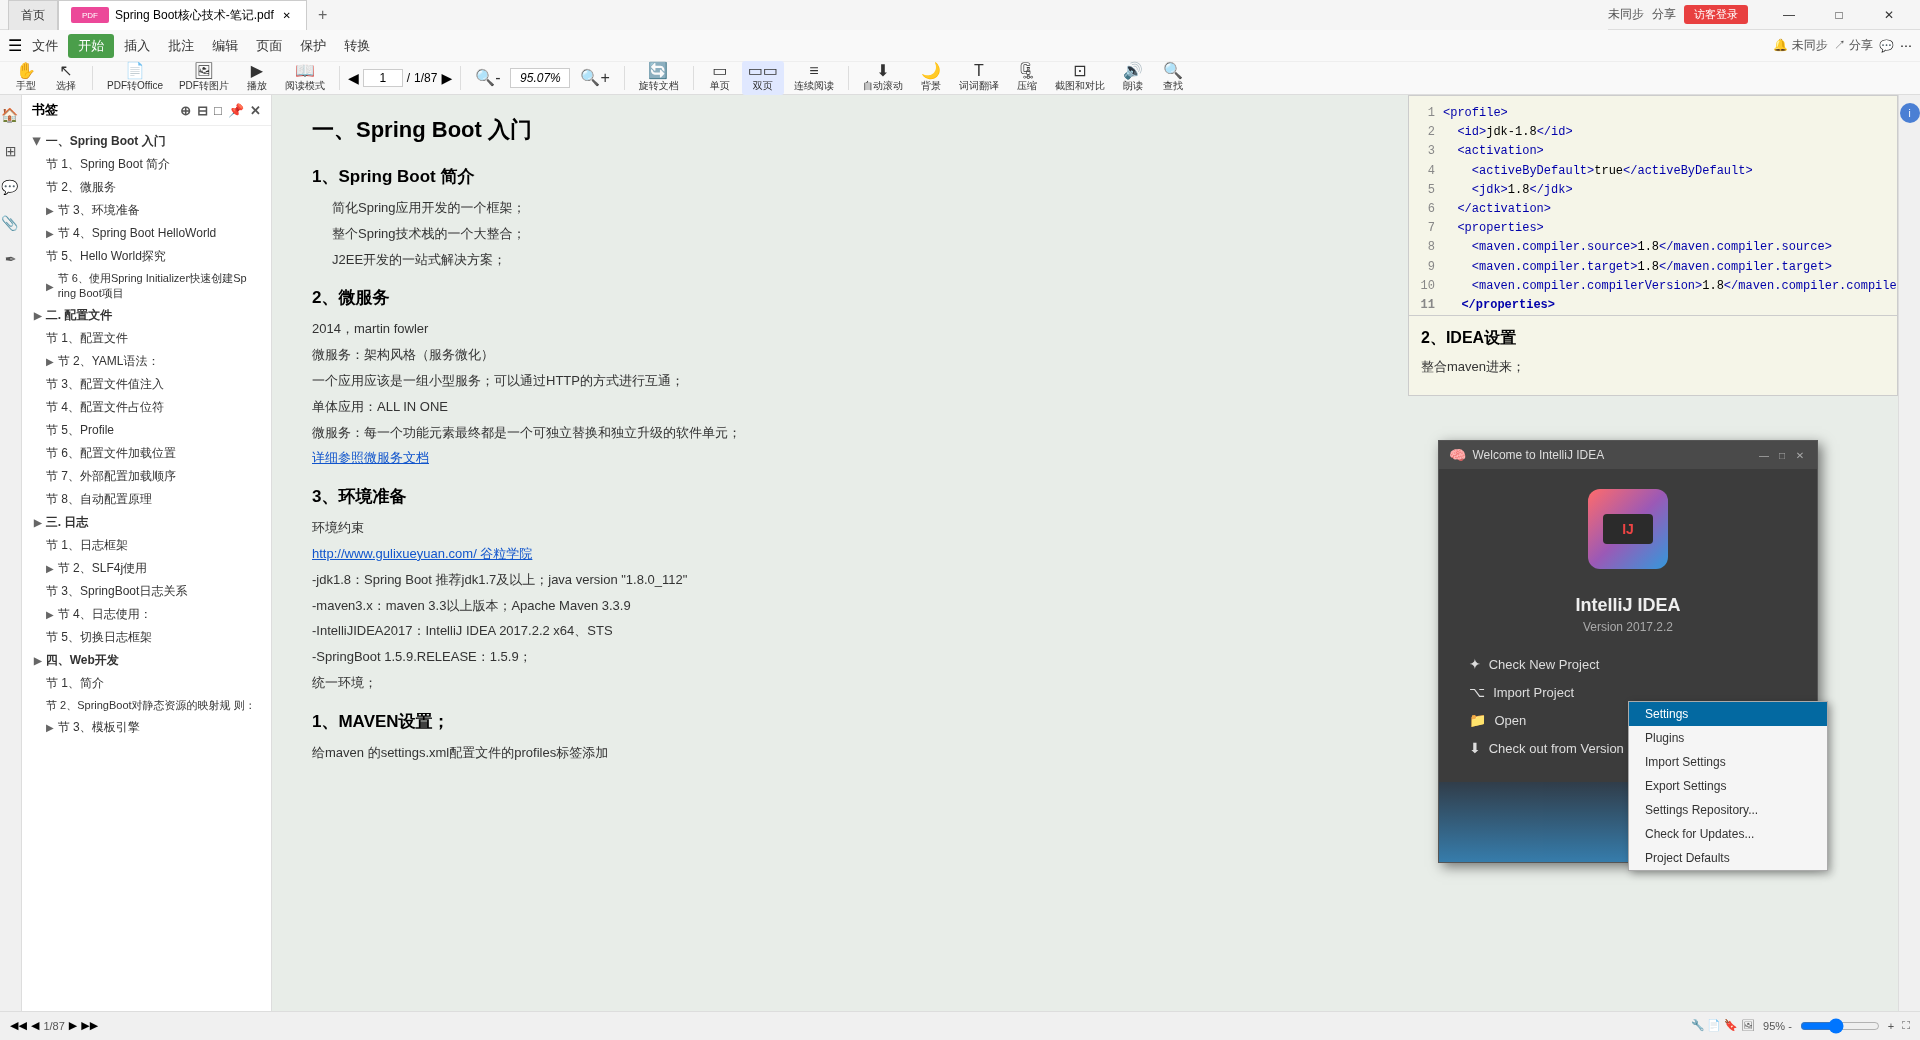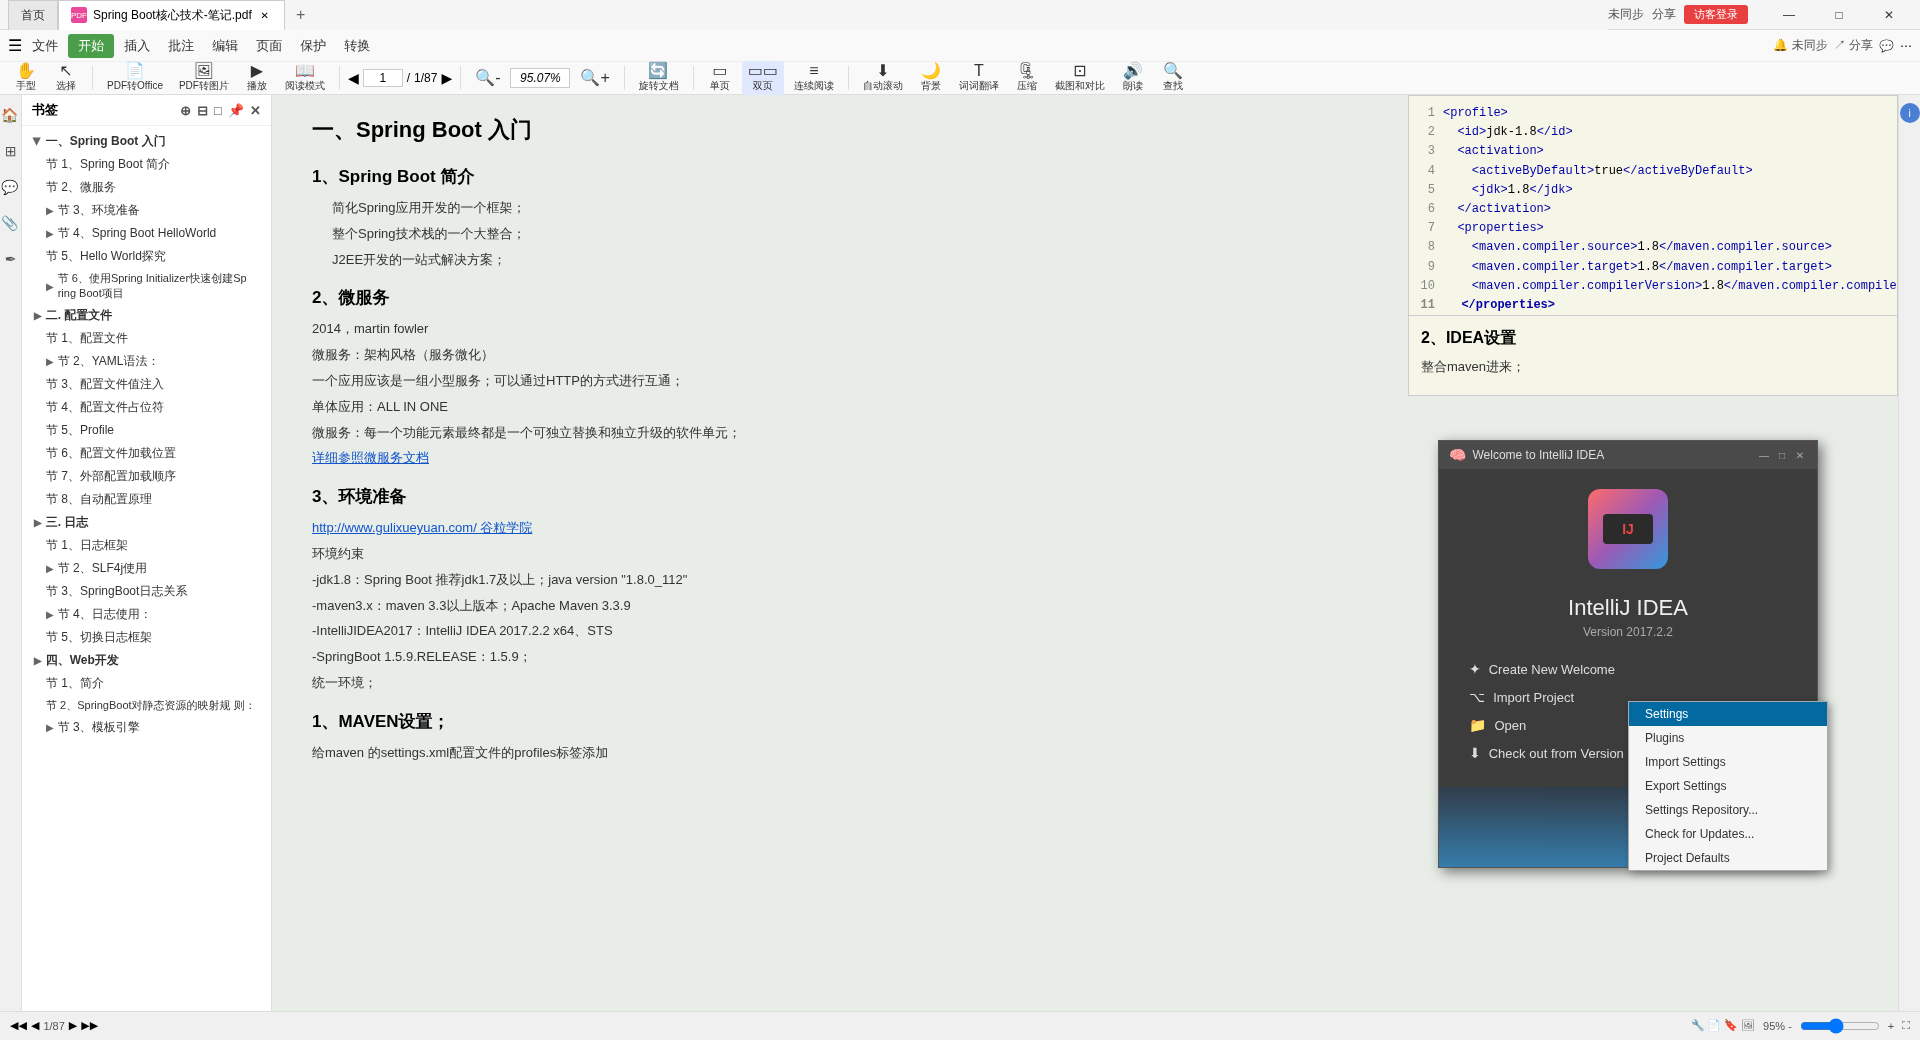--- a/index.html
+++ b/index.html
@@ -30,21 +30,21 @@
       border-bottom: none;
       font-size: 12px;
       cursor: pointer;
       gap: 6px;
     }
     .tab-item.home {
       background: #e8e8e8;
       color: #333;
     }
     .tab-pdf-icon {
-      width: 16px;
+      width: 38px;
       height: 16px;
       background: #ec4899;
       color: white;
       font-size: 8px;
       display: flex;
       align-items: center;
       justify-content: center;
       border-radius: 2px;
     }
     .tab-close {
@@ -327,22 +327,22 @@
       border-radius: 4px;
       display: flex;
       align-items: center;
       justify-content: center;
       color: white;
       font-weight: bold;
       font-size: 14px;
     }
     .ij-name {
       color: #eee;
-      font-size: 22px;
-      font-weight: normal;
+      font-size: 18px;
+      font-weight: bold;
       margin-bottom: 4px;
     }
     .ij-version {
       color: #aaa;
       font-size: 12px;
       margin-bottom: 16px;
     }
     .ij-menu-item {
       width: 100%;
       padding: 6px 10px;
@@ -751,21 +751,21 @@
       <div class="dialog-body">
         <div class="ij-logo">
           <div class="ij-logo-inner">
             <span style="color:#ee4444;">IJ</span>
           </div>
         </div>
         <div class="ij-name">IntelliJ IDEA</div>
         <div class="ij-version">Version 2017.2.2</div>
         <div class="ij-menu-item">
           <span class="ij-icon">✦</span>
-          <span>Create New Welcome</span>
+          <span>Check New Project</span>
         </div>
         <div class="ij-menu-item">
           <span class="ij-icon">⌥</span>
           <span>Import Project</span>
         </div>
         <div class="ij-menu-item">
           <span class="ij-icon">📁</span>
           <span>Open</span>
         </div>
         <div class="ij-menu-item">
@@ -801,24 +801,24 @@
       <div class="pdf-text">2014，martin fowler</div>
       <div class="pdf-text">微服务：架构风格（服务微化）</div>
       <div class="pdf-text">一个应用应该是一组小型服务；可以通过HTTP的方式进行互通；</div>
       <div class="pdf-text">单体应用：ALL IN ONE</div>
       <div class="pdf-text">微服务：每一个功能元素最终都是一个可独立替换和独立升级的软件单元；</div>
       <div class="pdf-text">
         <span class="pdf-link">详细参照微服务文档</span>
       </div>
 
       <h2 class="pdf-section-title">3、环境准备</h2>
+      <div class="pdf-text">环境约束</div>
       <div class="pdf-text">
         <span class="pdf-link">http://www.gulixueyuan.com/ 谷粒学院</span>
       </div>
-      <div class="pdf-text">环境约束</div>
       <div class="pdf-text">-jdk1.8：Spring Boot 推荐jdk1.7及以上；java version "1.8.0_112"</div>
       <div class="pdf-text">-maven3.x：maven 3.3以上版本；Apache Maven 3.3.9</div>
       <div class="pdf-text">-IntelliJIDEA2017：IntelliJ IDEA 2017.2.2 x64、STS</div>
       <div class="pdf-text">-SpringBoot 1.5.9.RELEASE：1.5.9；</div>
       <div class="pdf-text">统一环境；</div>
 
       <h2 class="pdf-section-title">1、MAVEN设置；</h2>
       <div class="pdf-text">给maven 的settings.xml配置文件的profiles标签添加</div>
     </div>
   </div>

